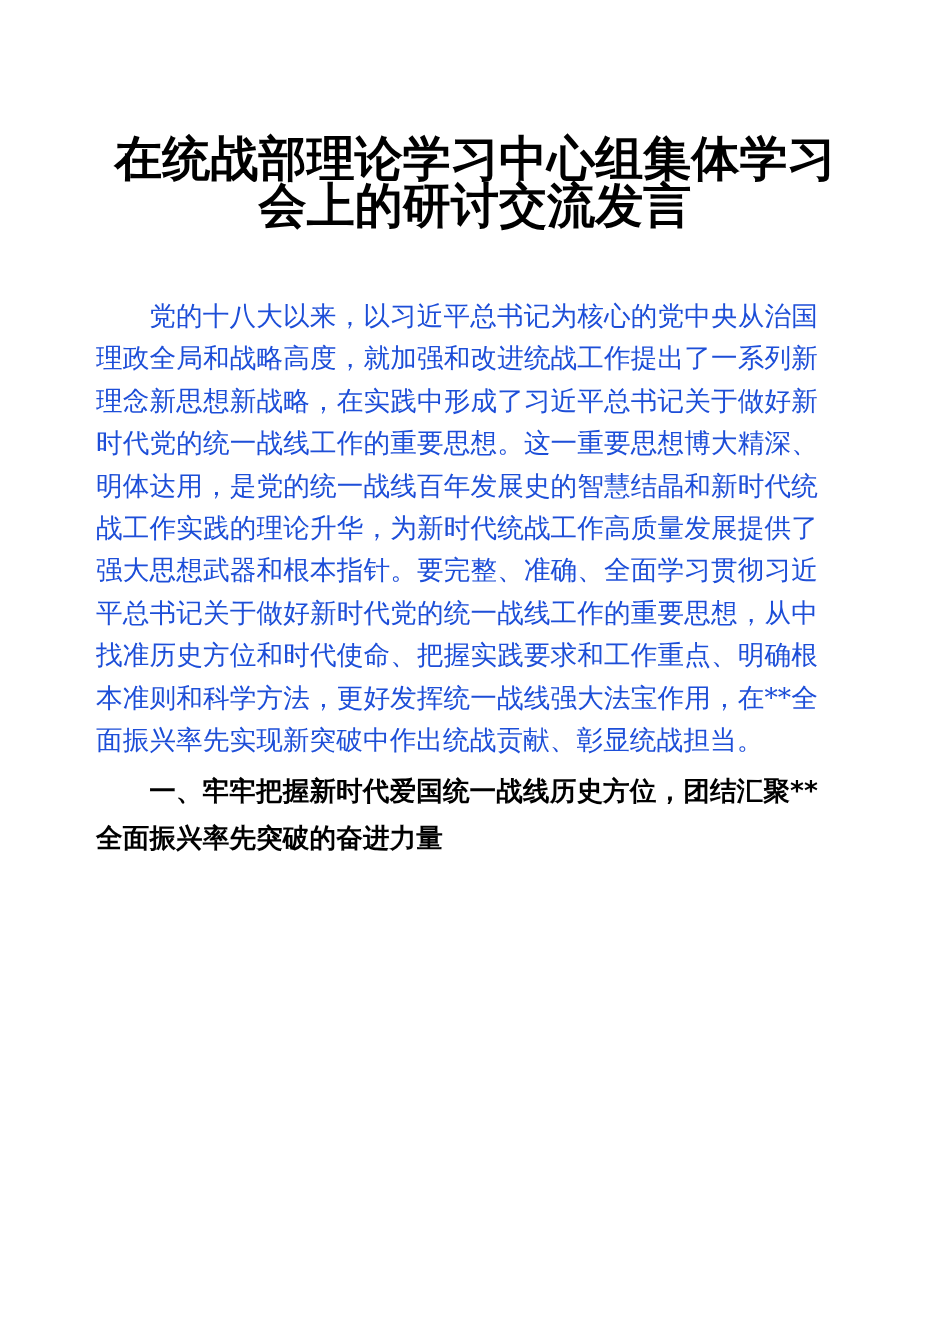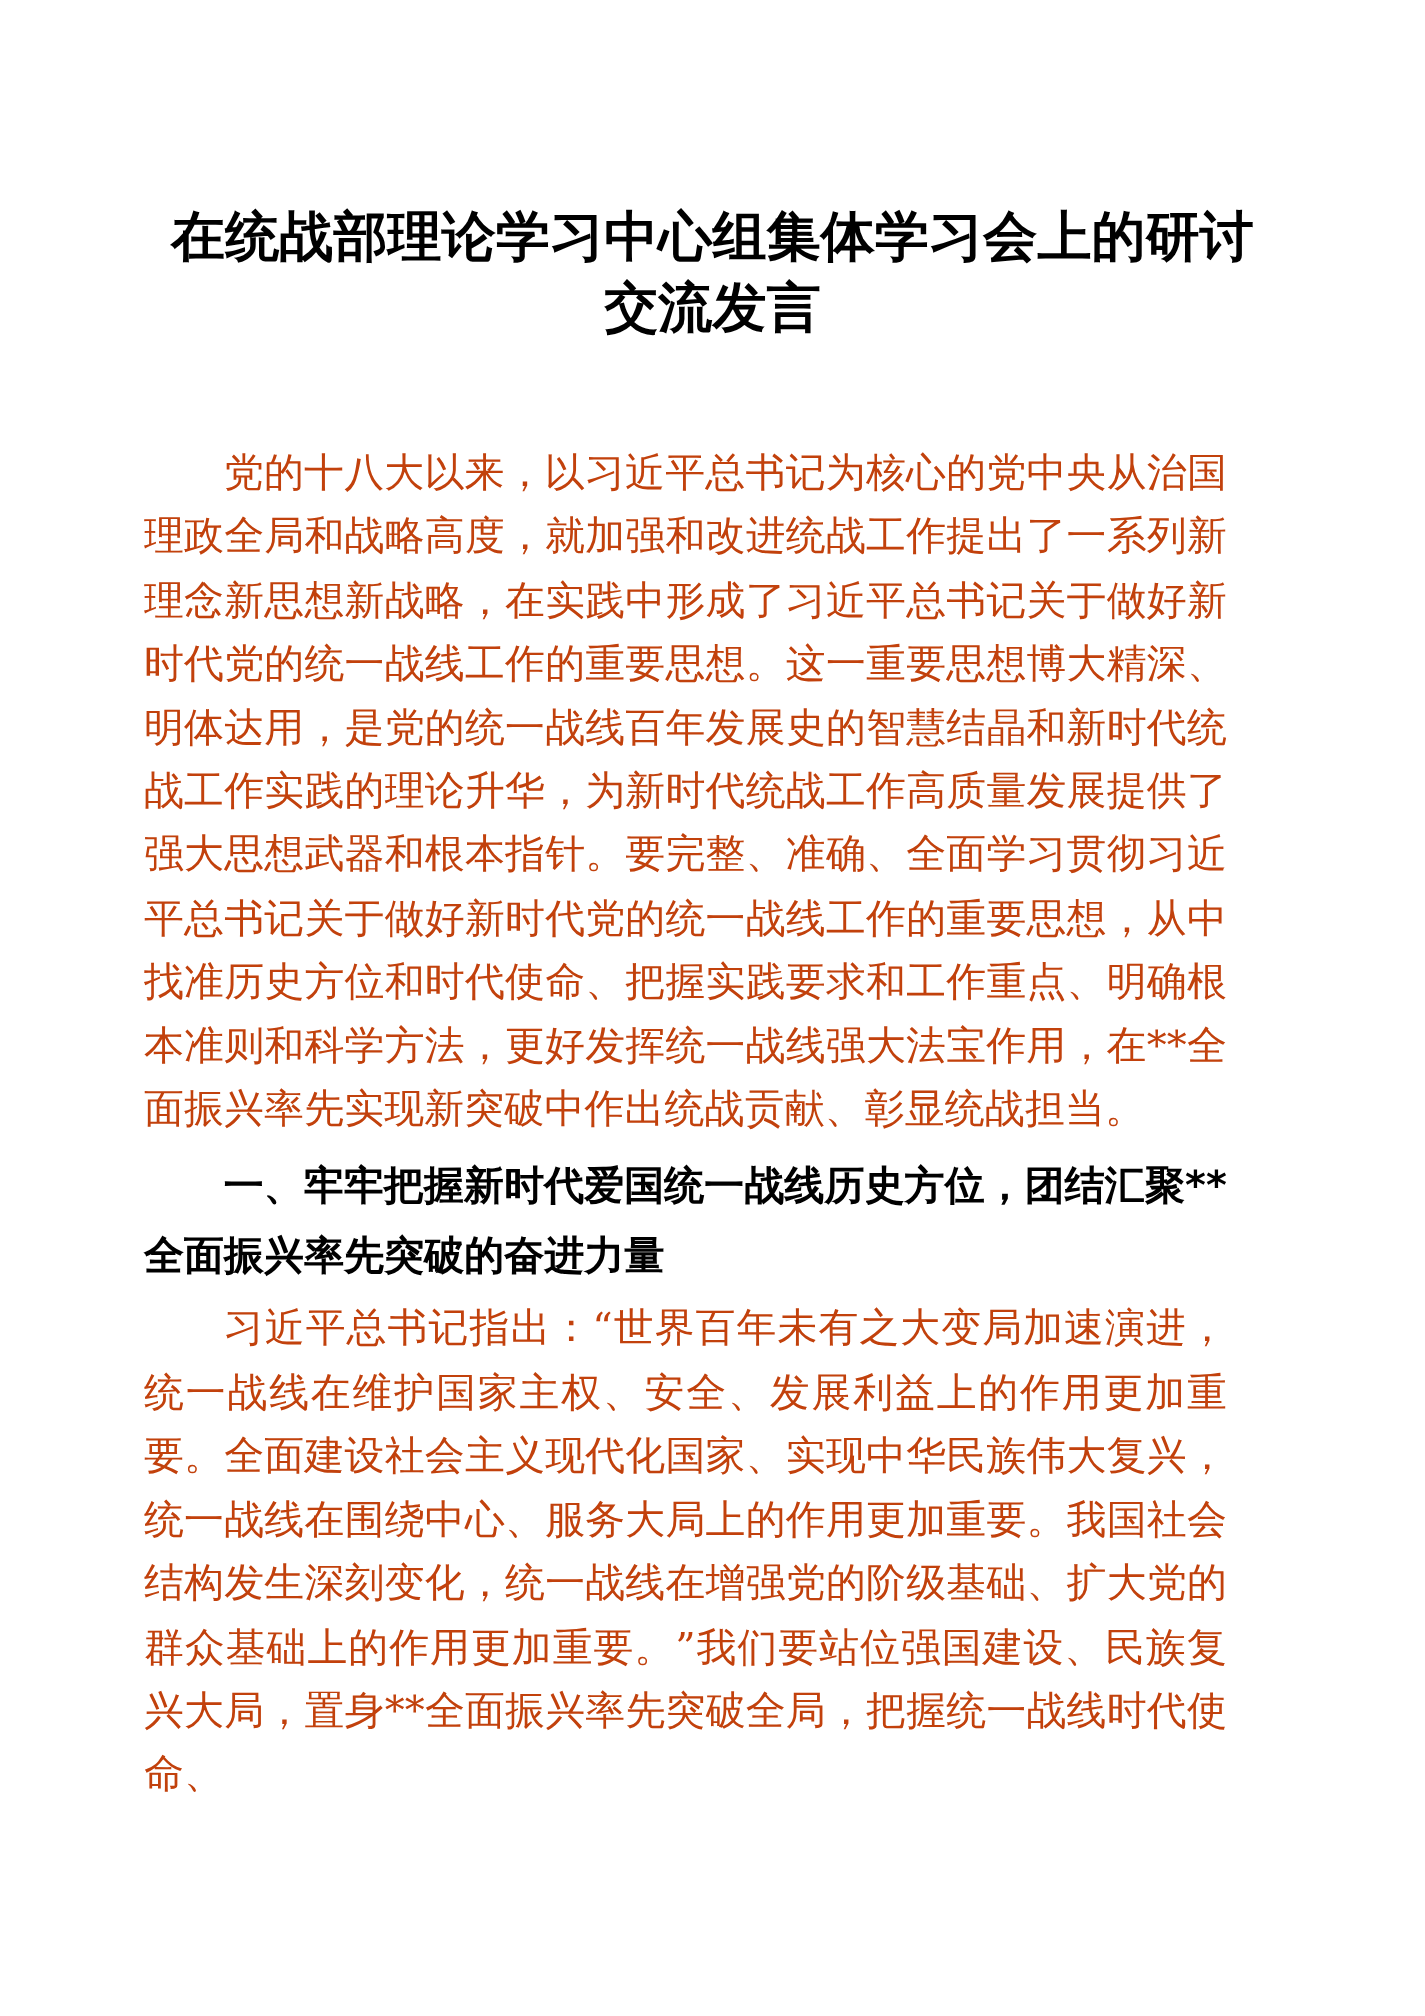--- a/index.html
+++ b/index.html
@@ -20,39 +20,39 @@
     color: #000000;
     overflow: hidden;
   }
   .doc-title {
     margin: 0 auto;
     padding-top: 135px;
     width: 730px;
     text-align: center;
     font-family: "DejaVu Serif", "Liberation Serif", serif;
     font-weight: 700;
-    font-size: 36px;
+    font-size: 48px;
     line-height: 47px;
     letter-spacing: 0.1px;
     color: #000000;
   }
   .doc-body {
     margin-left: 96px;
     width: 722px;
   }
   .para {
     margin: 0;
     font-family: "DejaVu Serif", "Liberation Serif", serif;
     font-weight: 400;
     font-size: 26.6px;
     line-height: 42.4px;
     letter-spacing: 0.1px;
     text-align: justify;
     text-indent: 2em;
-    color: #c2410c;
+    color: #1d4ed8;
   }
   .para-first {
     margin-top: 66px;
   }
   .section-heading {
     margin: 6px 0 4px 0;
     font-family: "DejaVu Sans", "Liberation Sans", sans-serif;
     font-weight: 700;
     font-size: 26.6px;
     line-height: 47px;
@@ -68,17 +68,16 @@
 <div class="page">
 
   <h1 class="doc-title">在统战部理论学习中心组集体学习会上的研讨交流发言</h1>
 
   <div class="doc-body">
 
     <p class="para para-first">党的十八大以来，以习近平总书记为核心的党中央从治国理政全局和战略高度，就加强和改进统战工作提出了一系列新理念新思想新战略，在实践中形成了习近平总书记关于做好新时代党的统一战线工作的重要思想。这一重要思想博大精深、明体达用，是党的统一战线百年发展史的智慧结晶和新时代统战工作实践的理论升华，为新时代统战工作高质量发展提供了强大思想武器和根本指针。要完整、准确、全面学习贯彻习近平总书记关于做好新时代党的统一战线工作的重要思想，从中找准历史方位和时代使命、把握实践要求和工作重点、明确根本准则和科学方法，更好发挥统一战线强大法宝作用，在**全面振兴率先实现新突破中作出统战贡献、彰显统战担当。</p>
 
     <h2 class="section-heading">一、牢牢把握新时代爱国统一战线历史方位，团结汇聚**全面振兴率先突破的奋进力量</h2>
 
-    <p class="para">习近平总书记指出：“世界百年未有之大变局加速演进，统一战线在维护国家主权、安全、发展利益上的作用更加重要。全面建设社会主义现代化国家、实现中华民族伟大复兴，统一战线在围绕中心、服务大局上的作用更加重要。我国社会结构发生深刻变化，统一战线在增强党的阶级基础、扩大党的群众基础上的作用更加重要。”我们要站位强国建设、民族复兴大局，置身**全面振兴率先突破全局，把握统一战线时代使命、</p>
 
   </div>
 
 </div>
 
 </body></html>

